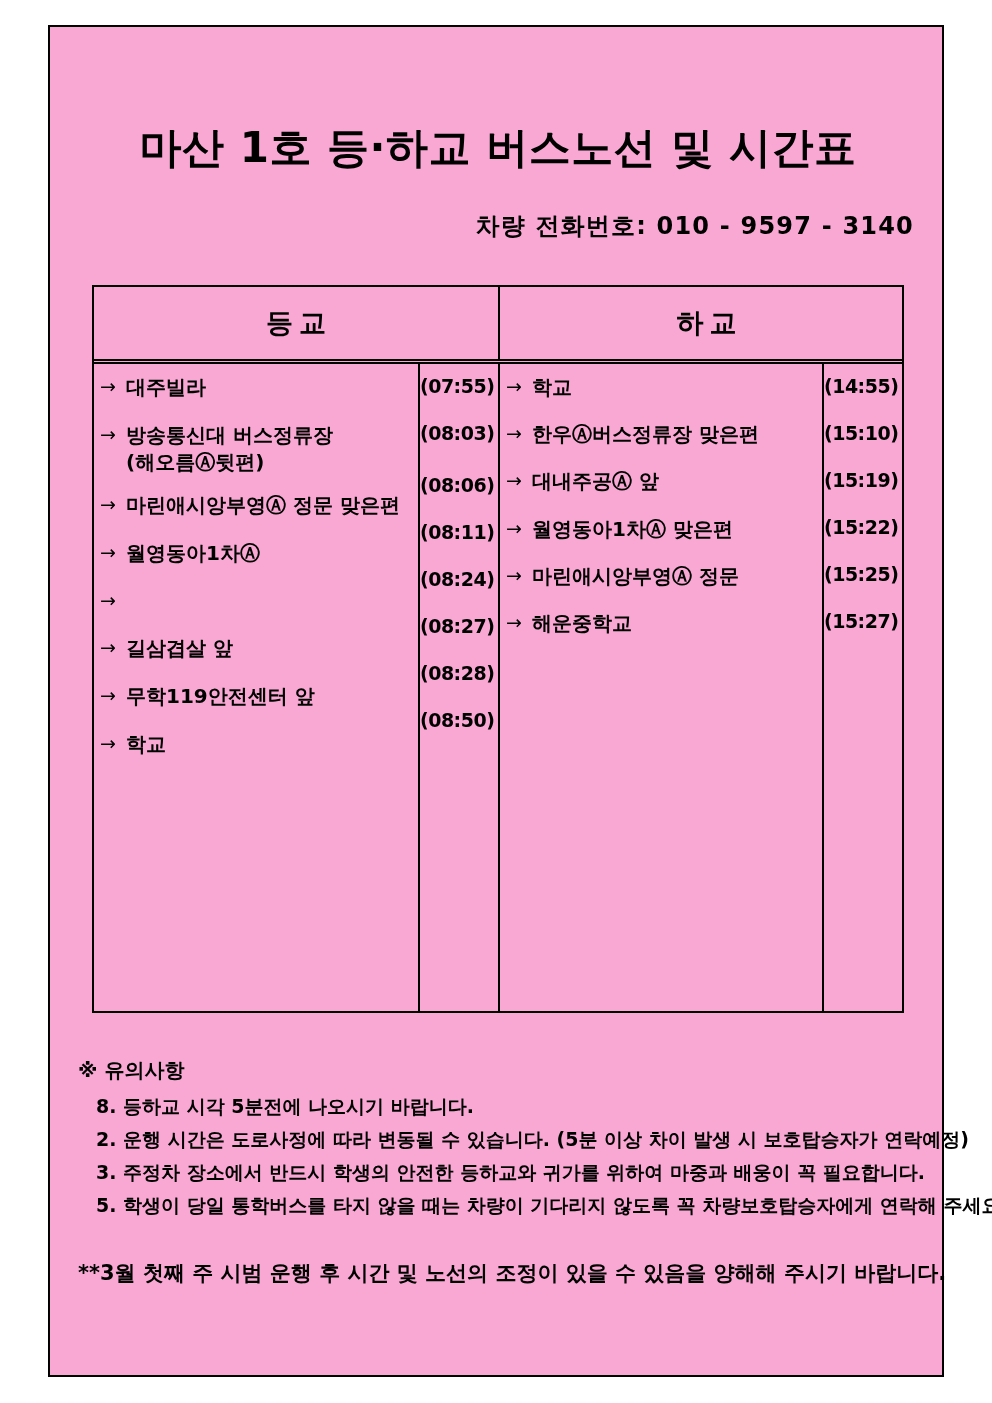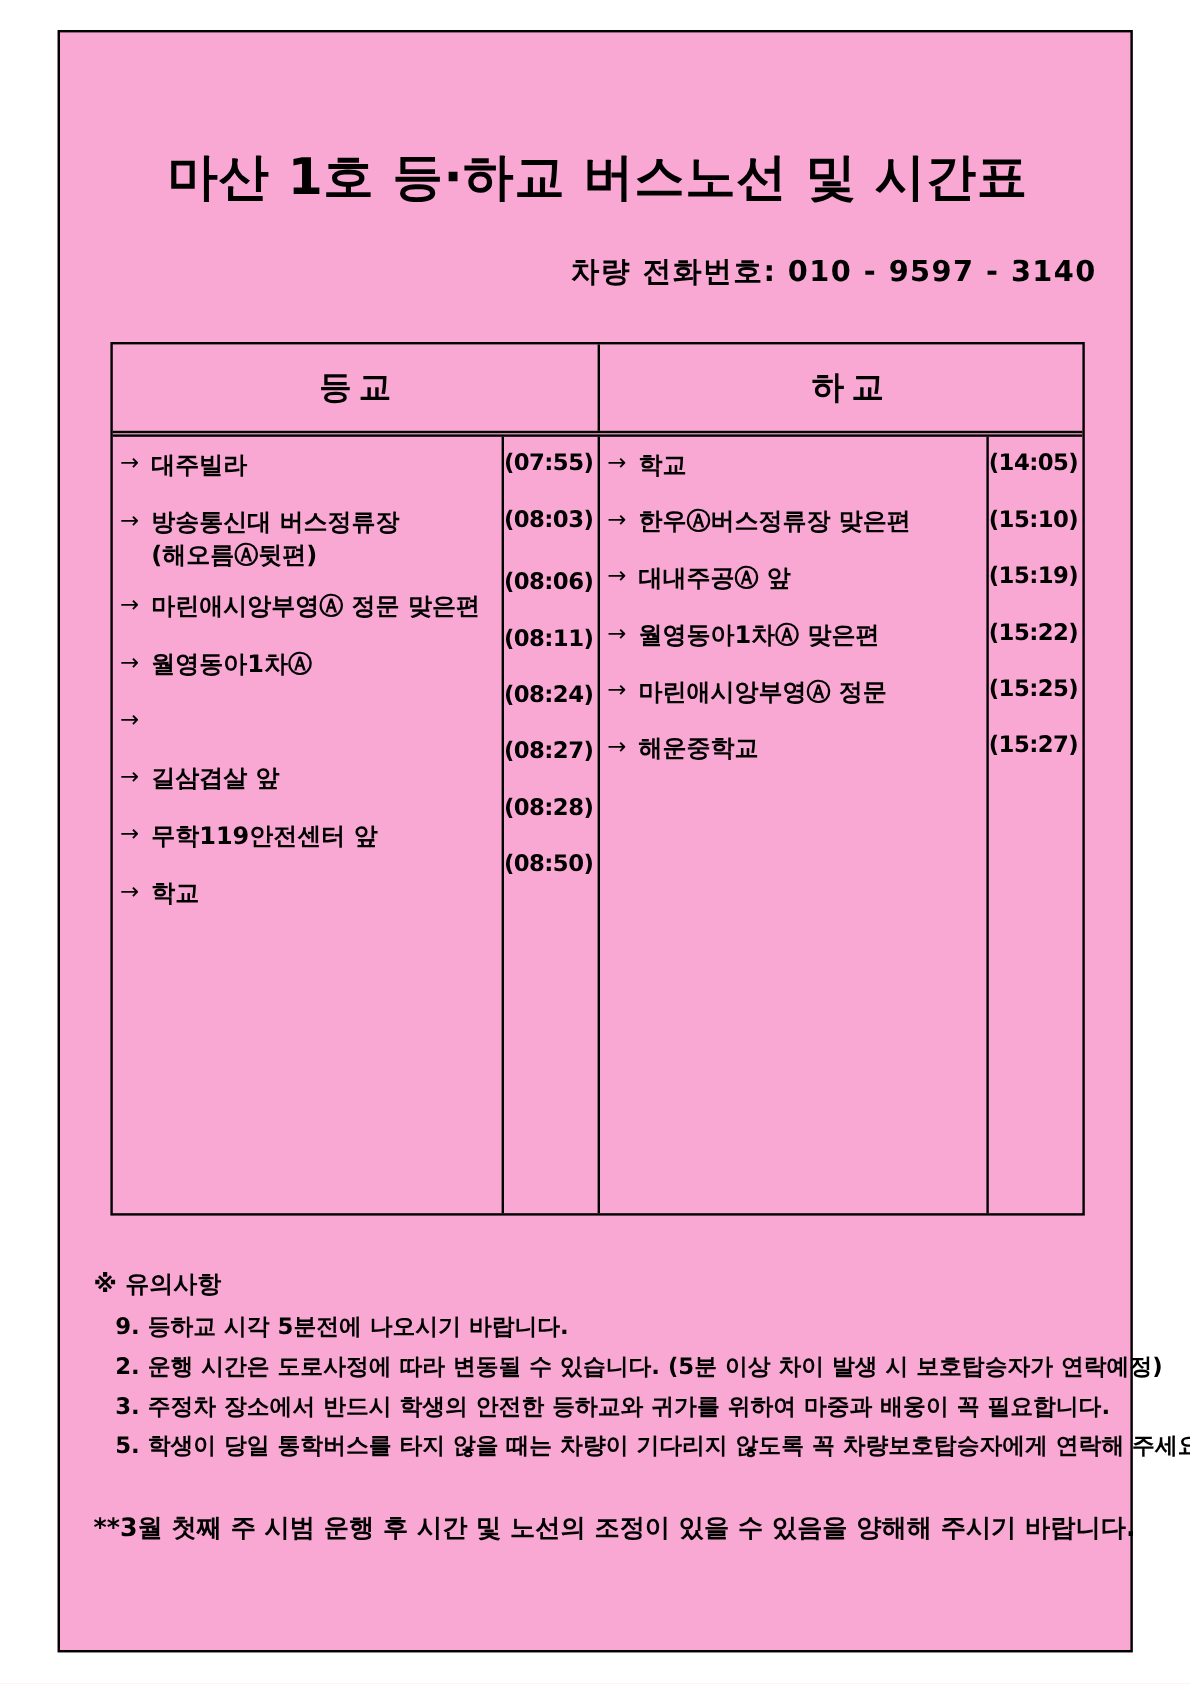--- a/index.html
+++ b/index.html
@@ -291,36 +291,36 @@
             <div class="stop-row">
               <span class="arrow-glyph">→</span>
               <span class="stop-text-wrap"><span>마린애시앙부영Ⓐ 정문</span></span>
             </div>
             <div class="stop-row">
               <span class="arrow-glyph">→</span>
               <span class="stop-text-wrap"><span>해운중학교</span></span>
             </div>
           </div>
         <div class="time-list" id="arr-times">
-            <div class="time-row">(14:05)</div>
+            <div class="time-row">(14:55)</div>
             <div class="time-row">(15:10)</div>
             <div class="time-row">(15:19)</div>
             <div class="time-row">(15:22)</div>
             <div class="time-row">(15:25)</div>
             <div class="time-row">(15:27)</div>
           </div>
       </div>
 
     </div>
   </div>
 
   <div id="notes-block">
     <div id="notes-heading">※ 유의사항</div>
     <div id="notes-items">
-        <div class="note-item">9. 등하교 시각 5분전에 나오시기 바랍니다.</div>
+        <div class="note-item">8. 등하교 시각 5분전에 나오시기 바랍니다.</div>
         <div class="note-item">2. 운행 시간은 도로사정에 따라 변동될 수 있습니다. (5분 이상 차이 발생 시 보호탑승자가 연락예정)</div>
         <div class="note-item">3. 주정차 장소에서 반드시 학생의 안전한 등하교와 귀가를 위하여 마중과 배웅이 꼭 필요합니다.</div>
         <div class="note-item">5. 학생이 당일 통학버스를 타지 않을 때는 차량이 기다리지 않도록 꼭 차량보호탑승자에게 연락해 주세요</div>
       </div>
   </div>
 
   <div id="footnote">**3월 첫째 주 시범 운행 후 시간 및 노선의 조정이 있을 수 있음을 양해해 주시기 바랍니다.</div>
 
 </div>
 

